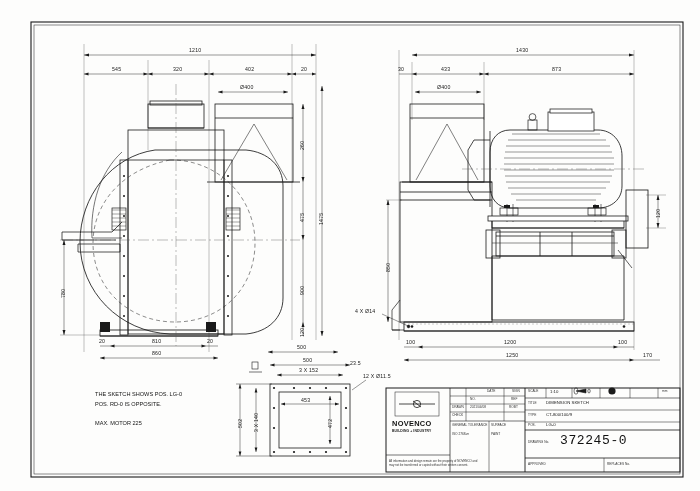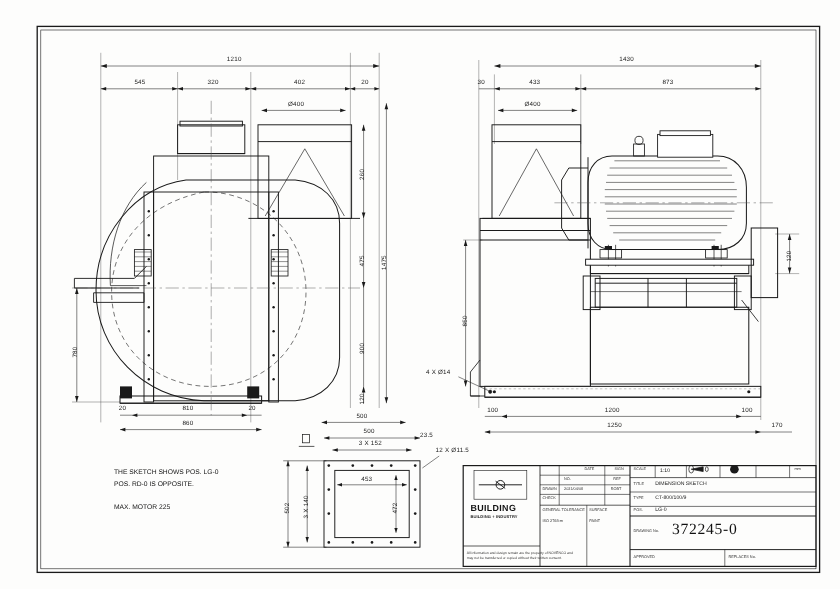--- a/index.html
+++ b/index.html
@@ -26,21 +26,21 @@
   .tbtxt.lbl{font-size:3.2px;color:#333;}
   .brand{
     position:absolute;font-family:"Liberation Sans",sans-serif;
     font-weight:bold;font-size:7.4px;letter-spacing:.3px;color:#111;
   }
   .brandsub{
     position:absolute;font-family:"Liberation Sans",sans-serif;
     font-size:3.4px;letter-spacing:.1px;color:#222;font-weight:bold;
   }
   .dwgno{
-    position:absolute;font-family:Liberation Serif, serif;
+    position:absolute;font-family:Liberation Mono, monospace;
     font-size:13px;letter-spacing:.6px;color:#111;
   }
   .fineprint{
     position:absolute;font-family:"Liberation Sans",sans-serif;
     font-size:2.9px;color:#333;line-height:4.4px;white-space:pre;
   }
 </style>
 </head>
 <body>
 
@@ -542,21 +542,21 @@
 <div class="dimtxt" style="left:363px;top:374px;">12 X Ø11.5</div>
 <div class="dimtxt" style="left:301px;top:398px;">453</div>
 <div class="dimtxt v" style="left:328px;top:428px;">472</div>
 <div class="dimtxt v" style="left:238px;top:428px;">502</div>
 <div class="dimtxt v" style="left:254px;top:432px;">3 X 140</div>
 
 <div class="note" style="left:95px;top:390px;">THE SKETCH SHOWS POS. LG-0</div>
 <div class="note" style="left:95px;top:400px;">POS. RD-0 IS OPPOSITE.</div>
 <div class="note" style="left:95px;top:419px;">MAX. MOTOR 225</div>
 
-<div class="brand" style="left:392px;top:419px;">BUILDING</div>
+<div class="brand" style="left:392px;top:419px;">NOVENCO</div>
 <div class="brandsub" style="left:392px;top:429px;">BUILDING + INDUSTRY</div>
 <div class="fineprint" style="left:389px;top:459px;">All information and design remain are the property of NOVENCO and
 may not be transferred or copied without their written consent.</div>
 
 <div class="tbtxt lbl" style="left:487px;top:390px;">DATE</div>
 <div class="tbtxt lbl" style="left:512px;top:390px;">SIGN</div>
 <div class="tbtxt lbl" style="left:452px;top:398px;"></div>
 <div class="tbtxt lbl" style="left:470px;top:398px;">NO.</div>
 <div class="tbtxt lbl" style="left:511px;top:398px;">REF</div>
 <div class="tbtxt lbl" style="left:452px;top:406px;">DRAWN</div>

